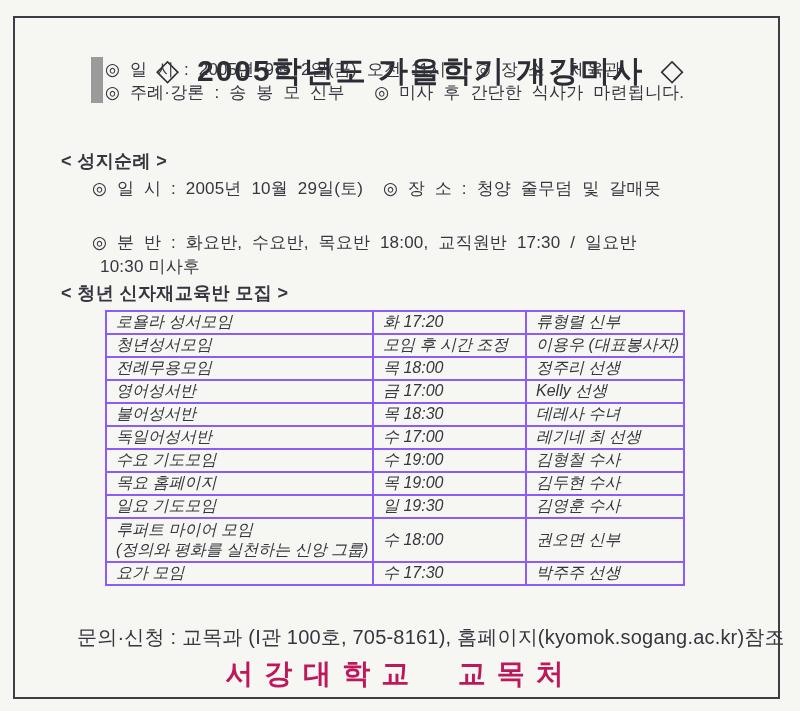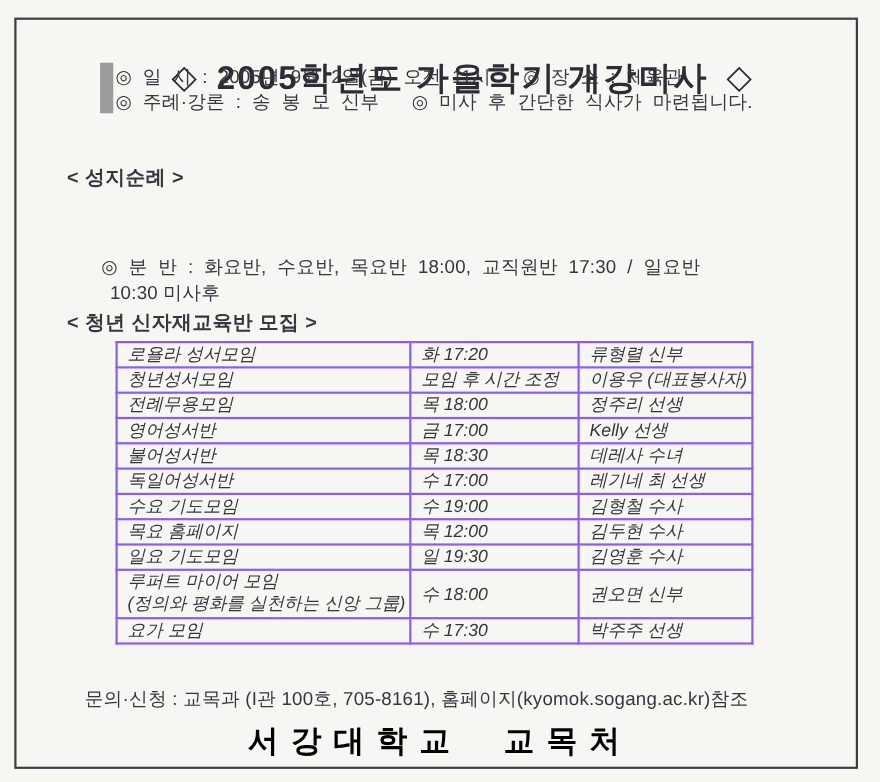--- a/index.html
+++ b/index.html
@@ -71,46 +71,47 @@
     overflow:hidden;
     font-style:italic;
   }
   table.prog tr.tall td{height:42px;}
   table.prog tr.tall td div{line-height:20px;}
   .col-name{width:267px;}
   .col-time{width:153px;}
   .col-leader{width:158px;}
   .contact{
     position:absolute;left:77px;top:624px;
-    font-size:17px;white-space:pre;letter-spacing:0.2px;
+    font-size:20px;white-space:pre;letter-spacing:0.2px;
   }
   .org{
     position:absolute;top:655px;left:0;width:100%;
     text-align:center;font-size:28px;font-weight:bold;
-    letter-spacing:11px;color:#000000;white-space:pre;
+    letter-spacing:11px;color:#be185d;white-space:pre;
   }
 </style>
 </head>
 <body>
 
 <div class="page">
 
   <div class="frame"></div>
 
   <div class="title">
     <span class="diamond">◇</span><span>2005학년도 가을학기 개강미사</span><span class="diamond">◇</span>
   </div>
 
   <div class="graybar"></div>
 
   <div class="info info1">◎  일  시  :  2005년  9월  2일(금)  오전  11시      ◎  장  소  :  체육관</div>
   <div class="info info2">◎  주례·강론  :  송  봉  모  신부      ◎  미사  후  간단한  식사가  마련됩니다.</div>
 
 
   <div class="sec-h sech1">&lt; 성지순례 &gt;</div>
+  <div class="sec-line secl1">◎  일  시  :  2005년  10월  29일(토)    ◎  장  소  :  청양  줄무덤  및  갈매못</div>
 
   <div class="sec-line secl2a">◎  분  반  :  화요반,  수요반,  목요반  18:00,  교직원반  17:30  /  일요반</div>
   <div class="sec-line secl2b">10:30 미사후</div>
 
   <div class="sec-h sech3">&lt; 청년 신자재교육반 모집 &gt;</div>
 
   <table class="prog">
     <colgroup>
       <col class="col-name">
         <col class="col-time">
@@ -147,21 +148,21 @@
           <td>수 17:00</td>
           <td>레기네 최 선생</td>
         </tr>
         <tr>
           <td><div>수요 기도모임</div></td>
           <td>수 19:00</td>
           <td>김형철 수사</td>
         </tr>
         <tr>
           <td><div>목요 홈페이지</div></td>
-          <td>목 12:00</td>
+          <td>목 19:00</td>
           <td>김두현 수사</td>
         </tr>
         <tr>
           <td><div>일요 기도모임</div></td>
           <td>일 19:30</td>
           <td>김영훈 수사</td>
         </tr>
         <tr class="tall">
           <td><div>루퍼트 마이어 모임</div><div>(정의와 평화를 실천하는 신앙 그룹)</div></td>
           <td>수 18:00</td>

